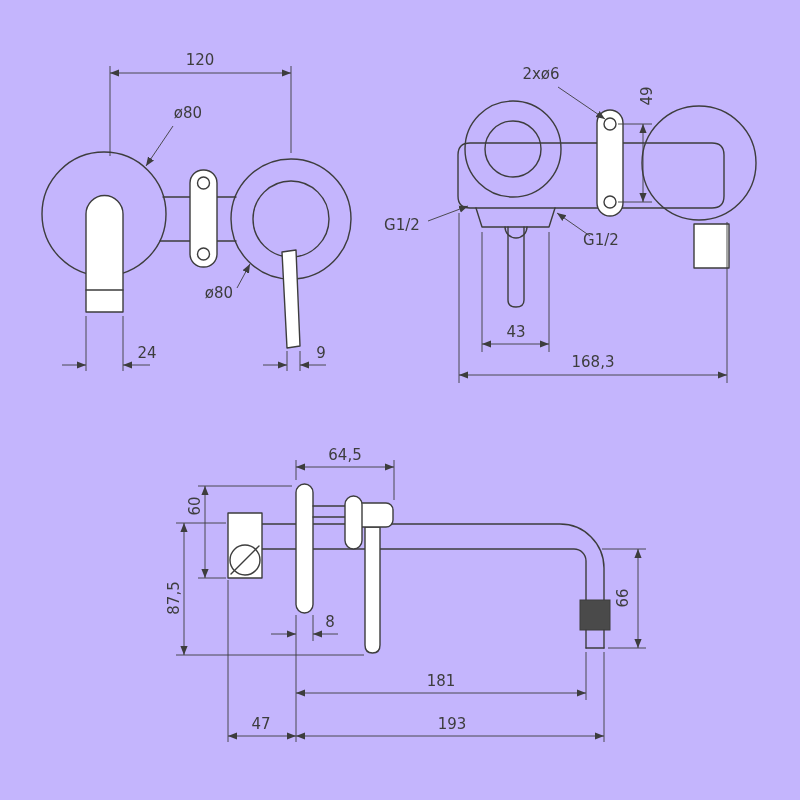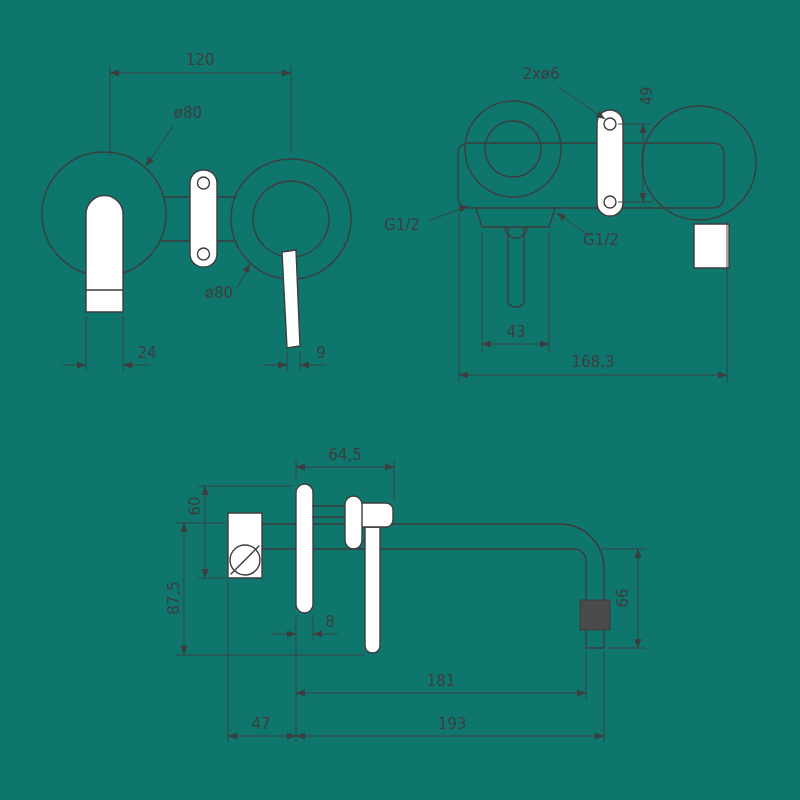--- a/index.html
+++ b/index.html
@@ -1,16 +1,16 @@
 <!DOCTYPE html>
 <html><head>
 <meta charset="utf-8">
 <style>
   html,body{margin:0;padding:0;background:#fff;}
-  .stage{width:800px;height:800px;background:#0f766e;position:relative;overflow:hidden;}
+  .stage{width:800px;height:800px;background:#c4b5fd;position:relative;overflow:hidden;}
   svg .obj{stroke:#3d3d3d;stroke-width:1.4;fill:none;stroke-linecap:round;stroke-linejoin:round;}
   svg .objw{stroke:#3d3d3d;stroke-width:1.4;fill:#ffffff;stroke-linecap:round;stroke-linejoin:round;}
   svg .dim{stroke:#3d3d3d;stroke-width:0.9;fill:none;}
   svg .band{fill:#4a4a4a;stroke:#3d3d3d;stroke-width:1;}
   svg .lbl{font:15px "DejaVu Sans", sans-serif;fill:#3d3d3d;text-anchor:middle;}
 </style>
 </head>
 <body>
 
 <div class="stage">

